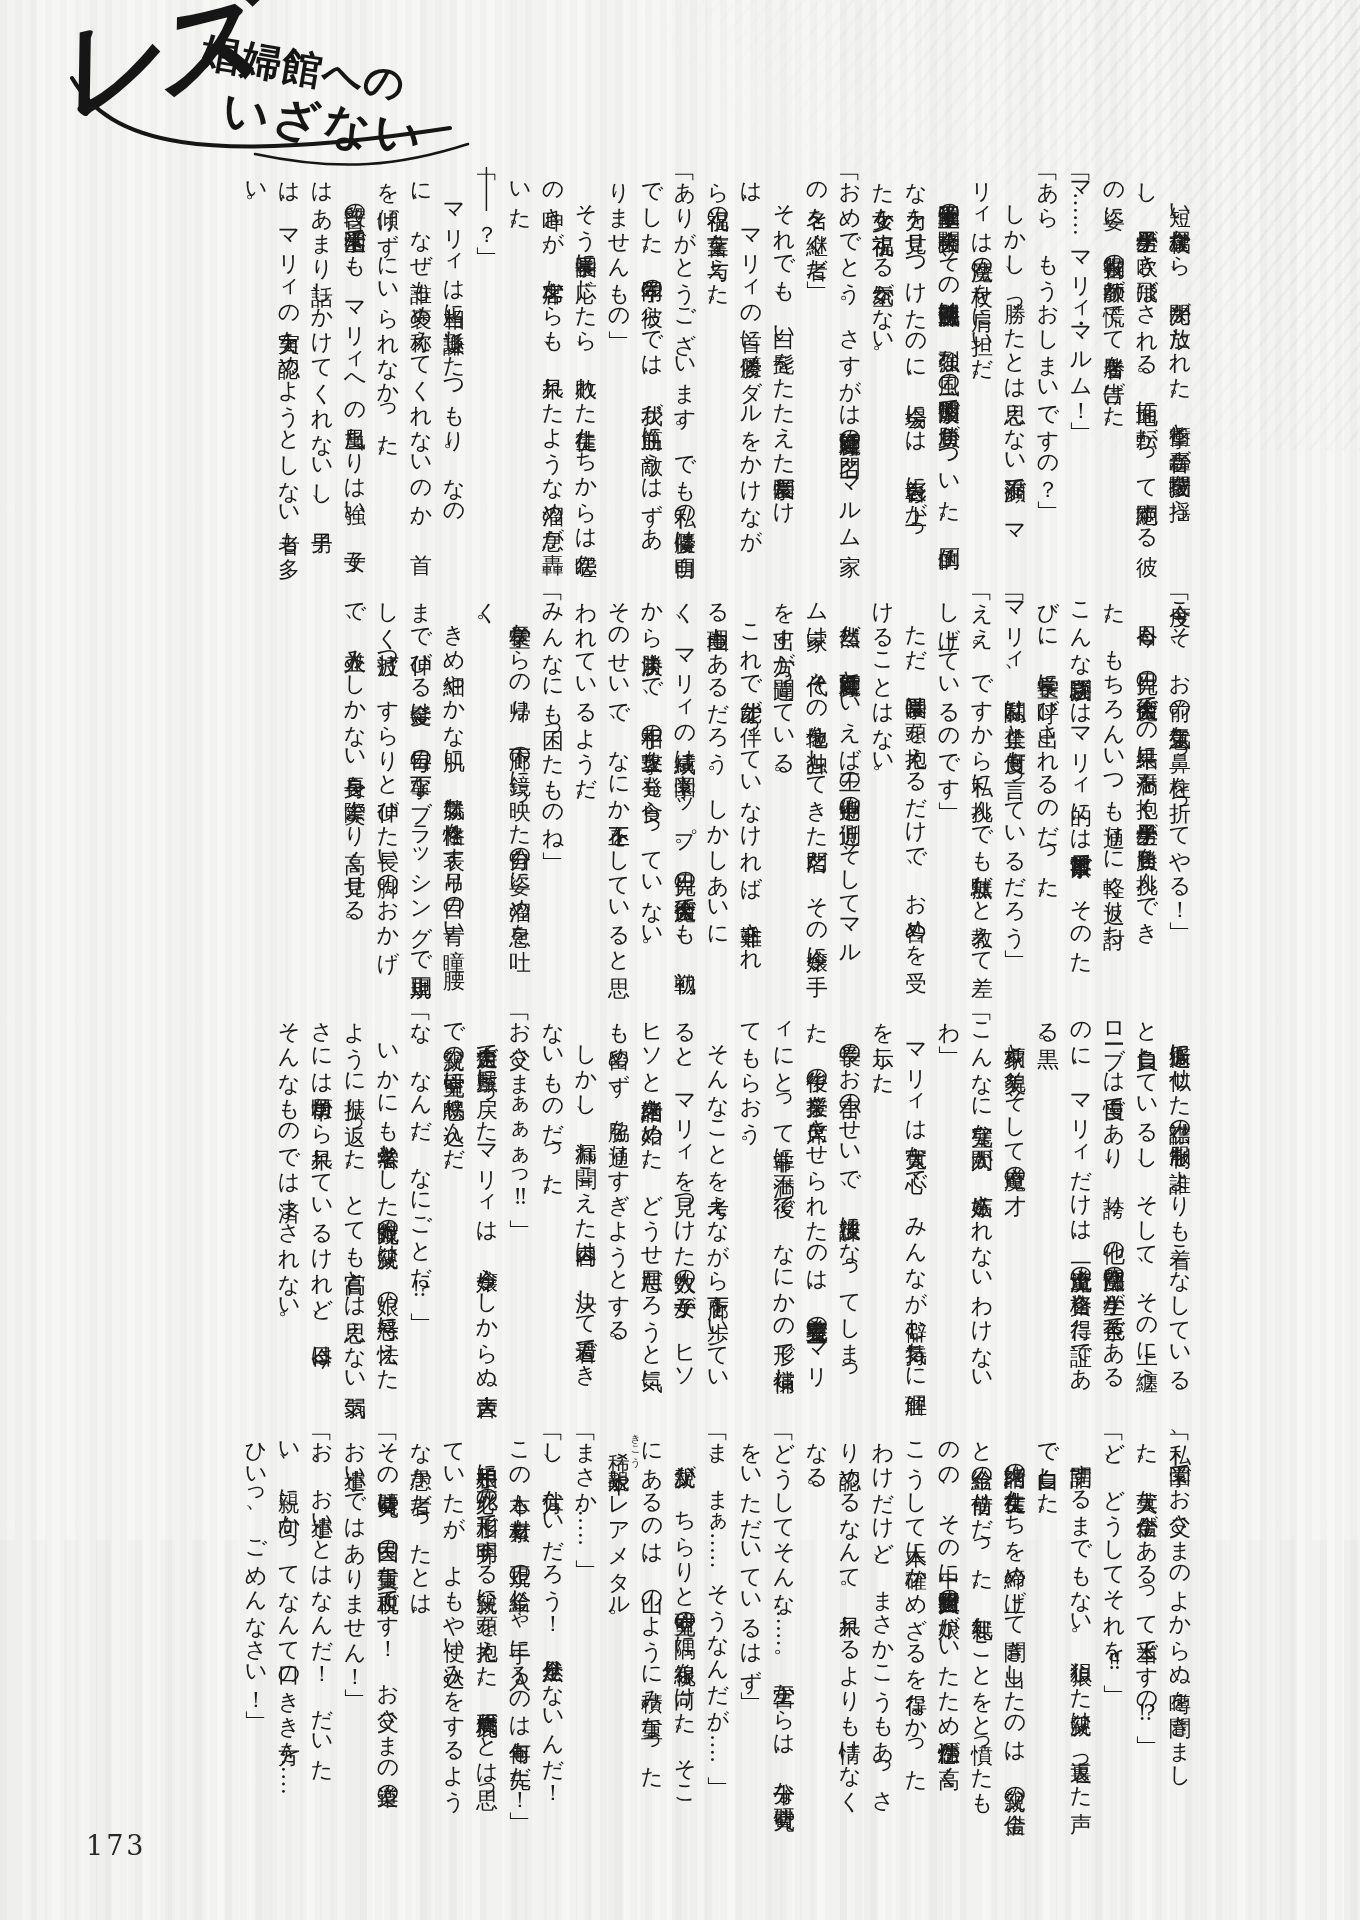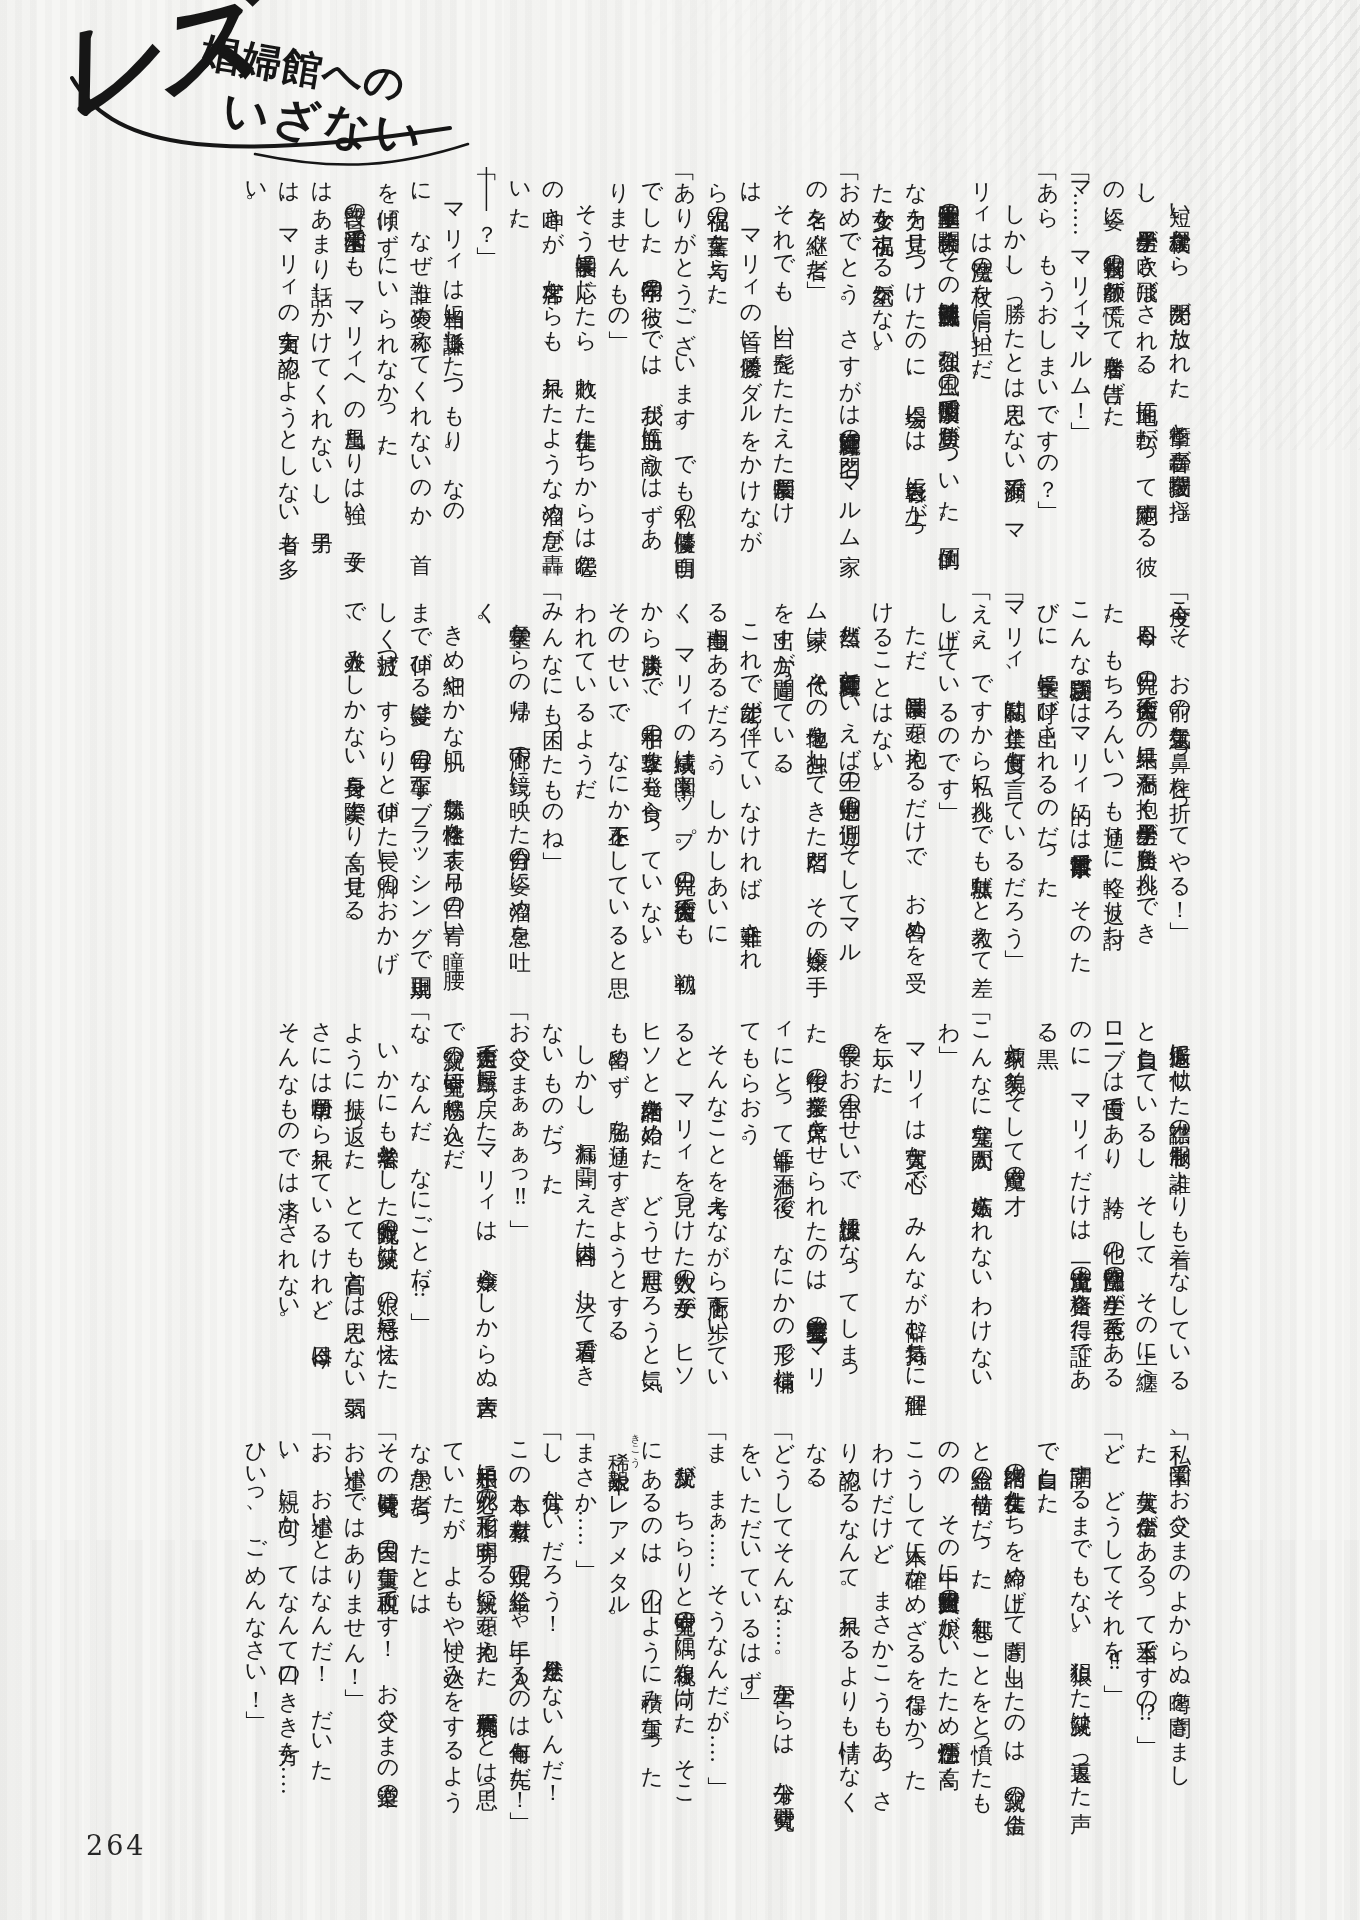--- a/index.html
+++ b/index.html
@@ -147,15 +147,15 @@
         <p>「ま、まぁ……そうなんだが……」</p>
         <p class="indent">父親が、ちらりと研究室の隅に視線を向けた。そこにあるのは、山のように積み重なった<ruby>稀覯<rt>きこう</rt></ruby>本やレアメタル。</p>
         <p>「まさか……」</p>
         <p>「し、仕方ないだろう！　全然足りないんだ！　この本も素材も、正規の給金じゃ手に入るのは何年も先だ！」</p>
         <p class="indent">娘相手に必死の形相で弁明する父親に頭を抱えた。研究馬鹿だとは思っていたが、よもや使い込みをするような愚か者だったとは。</p>
         <p>「その研究費は、国民の貴重な血税です！　お父さまの道楽のお小遣いではありません！」</p>
         <p>「お、お小遣いとはなんだ！　だいたい、親に向かってなんて口のきき方を……ひいっ、ごめんなさい！」</p>
       </section>
   </main>
 
-  <div class="page-number">264</div>
+  <div class="page-number">173</div>
 
 </div>
 
 </body></html>

